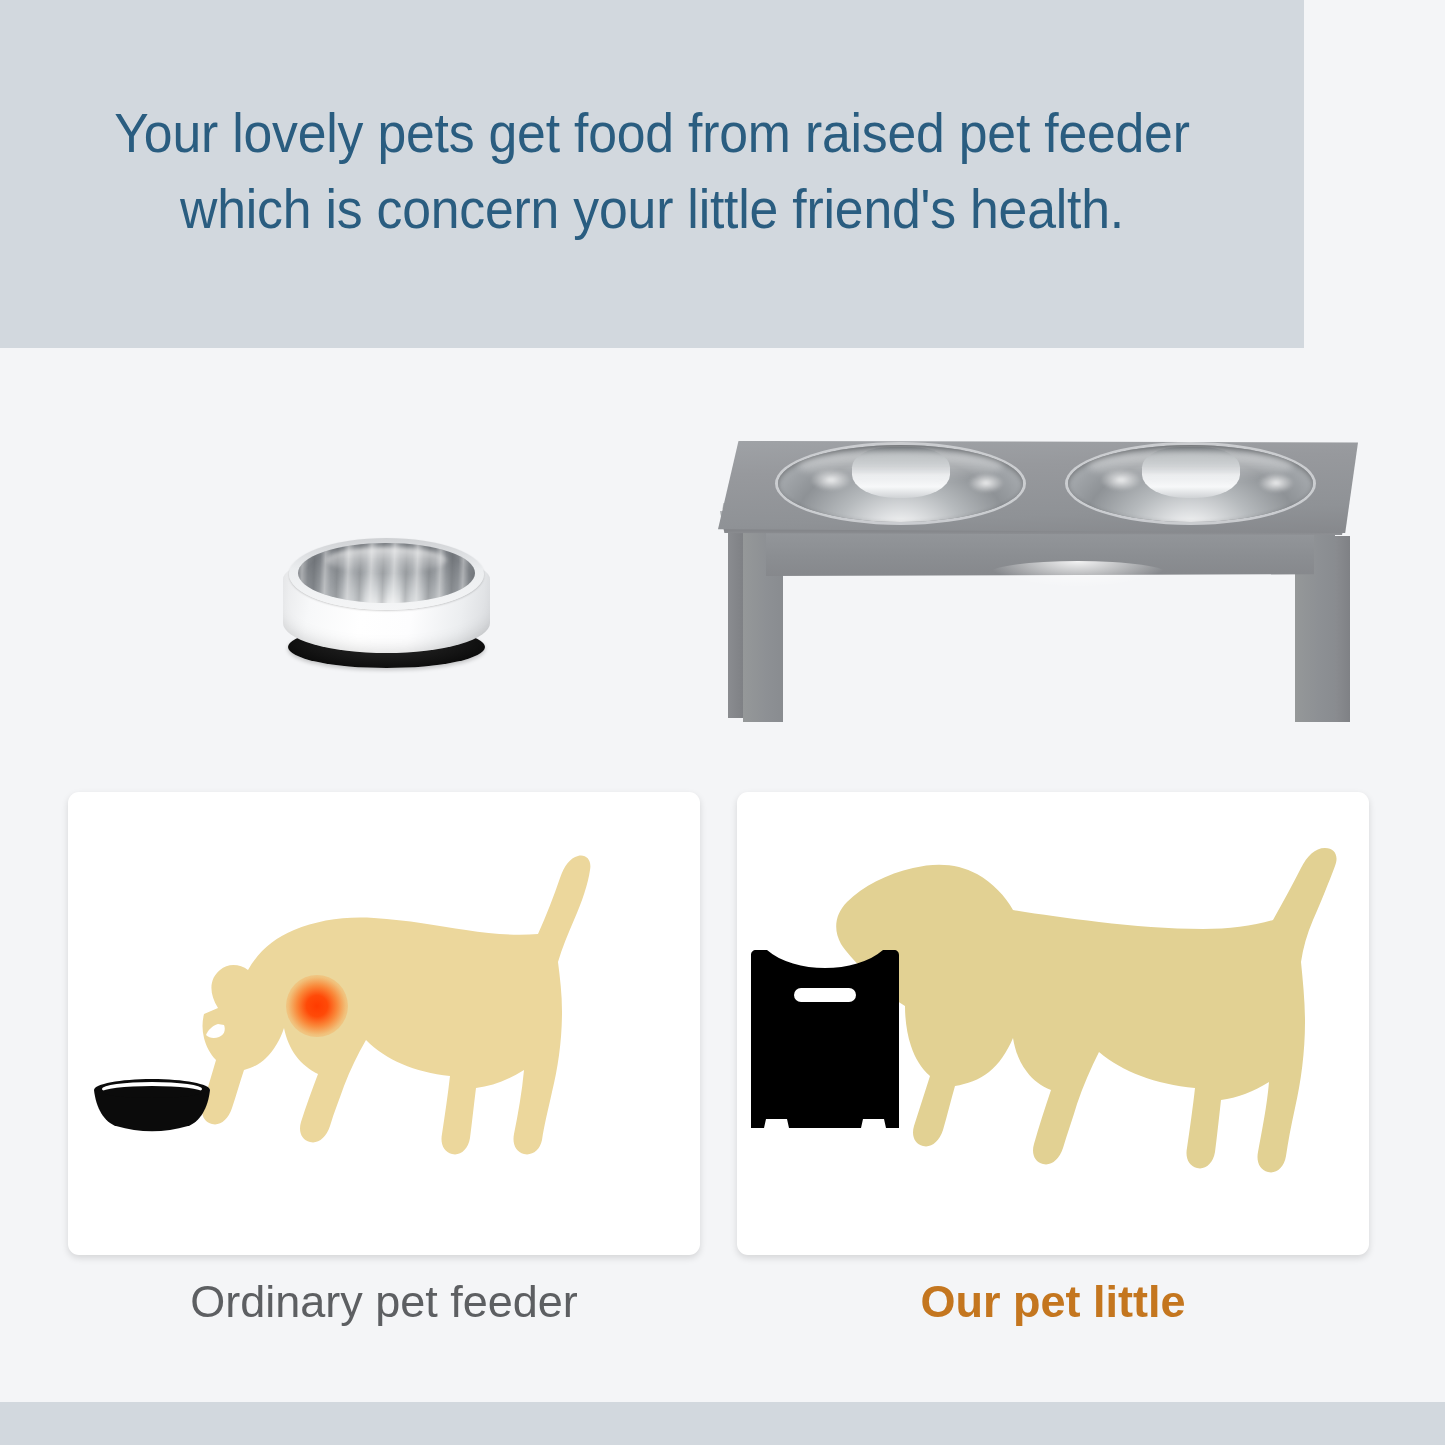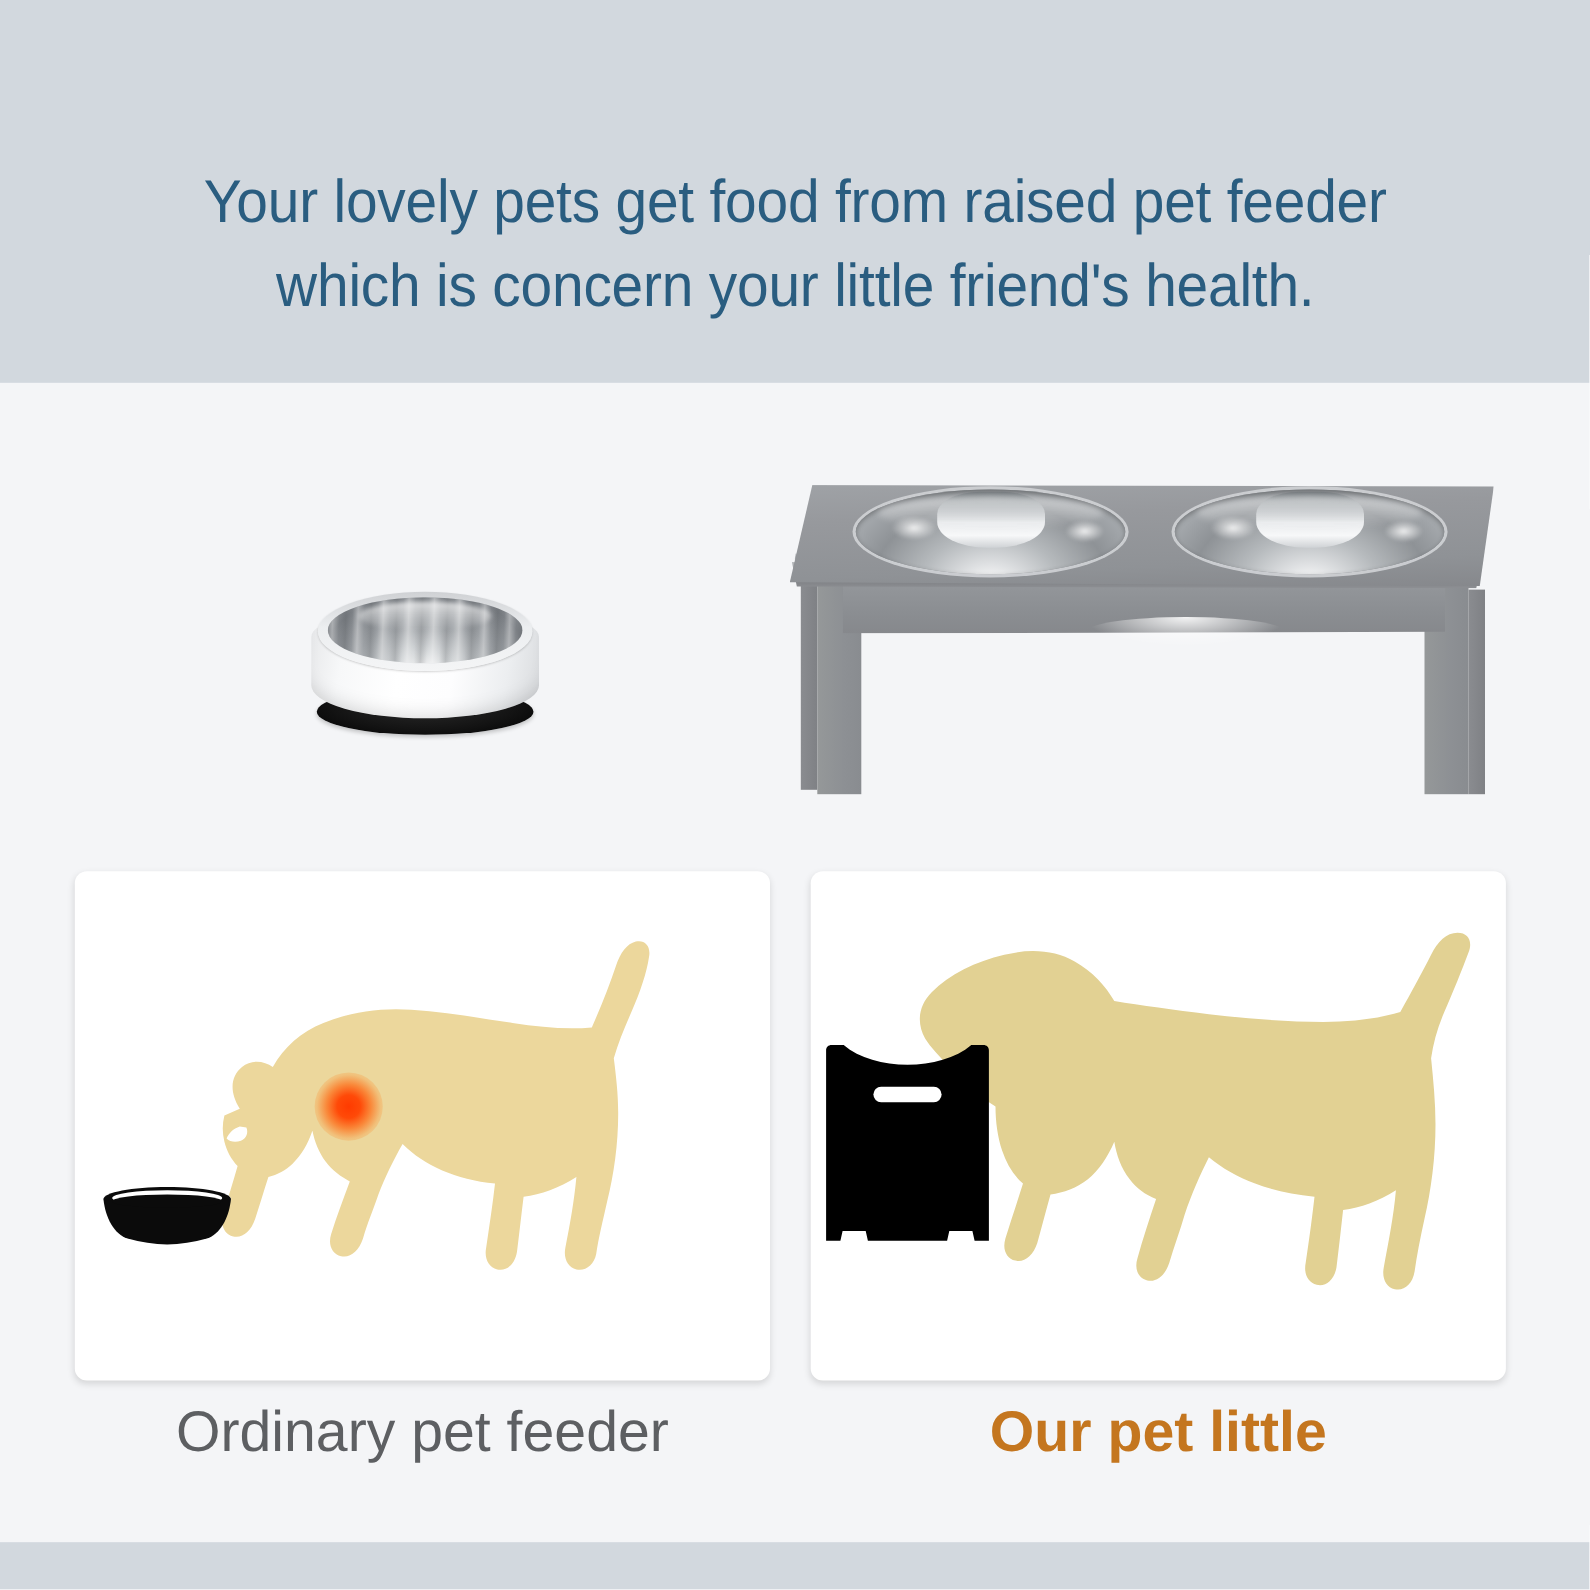--- a/index.html
+++ b/index.html
@@ -16,25 +16,25 @@
     position: relative;
     width: 1445px;
     height: 1445px;
     background: #f4f5f7;
   }
 
   
   .header-band {
     position: absolute;
     left: 0; top: 0;
-    width: 1445px;
+    width: 1304px;
     height: 348px;
     background: #d2d8de;
     display: flex;
-    align-items: center;
+    align-items: flex-start;
     justify-content: center;
   }
   .headline {
     width: 1390px;
     margin-top: 96px;
     text-align: center;
     color: #2a5d80;
     font-family: "Liberation Sans Narrow", "Liberation Sans", sans-serif;
     font-size: 55px;
     line-height: 1.38;
@@ -264,21 +264,21 @@
     left: 0; top: 1272px;
     width: 1445px;
     height: 70px;
   }
   .caption {
     position: absolute;
     top: 0;
     width: 632px;
     text-align: center;
     font-family: "Liberation Sans Narrow", "Liberation Sans", sans-serif;
-    font-size: 52px;
+    font-size: 45px;
     line-height: 60px;
   }
   .caption-left  { left: 68px;  color: #5d5f62; font-weight: 400; }
   .caption-right { left: 737px; color: #c4761f; font-weight: 700; }
 
   
   .scene { position: absolute; left: 0; top: 0; width: 100%; height: 100%; }
   .dog-fill { fill: #ecd79c; }
   .dog-fill-2 { fill: #e2d193; }
   .bowl-black { fill: #0b0b0b; }

